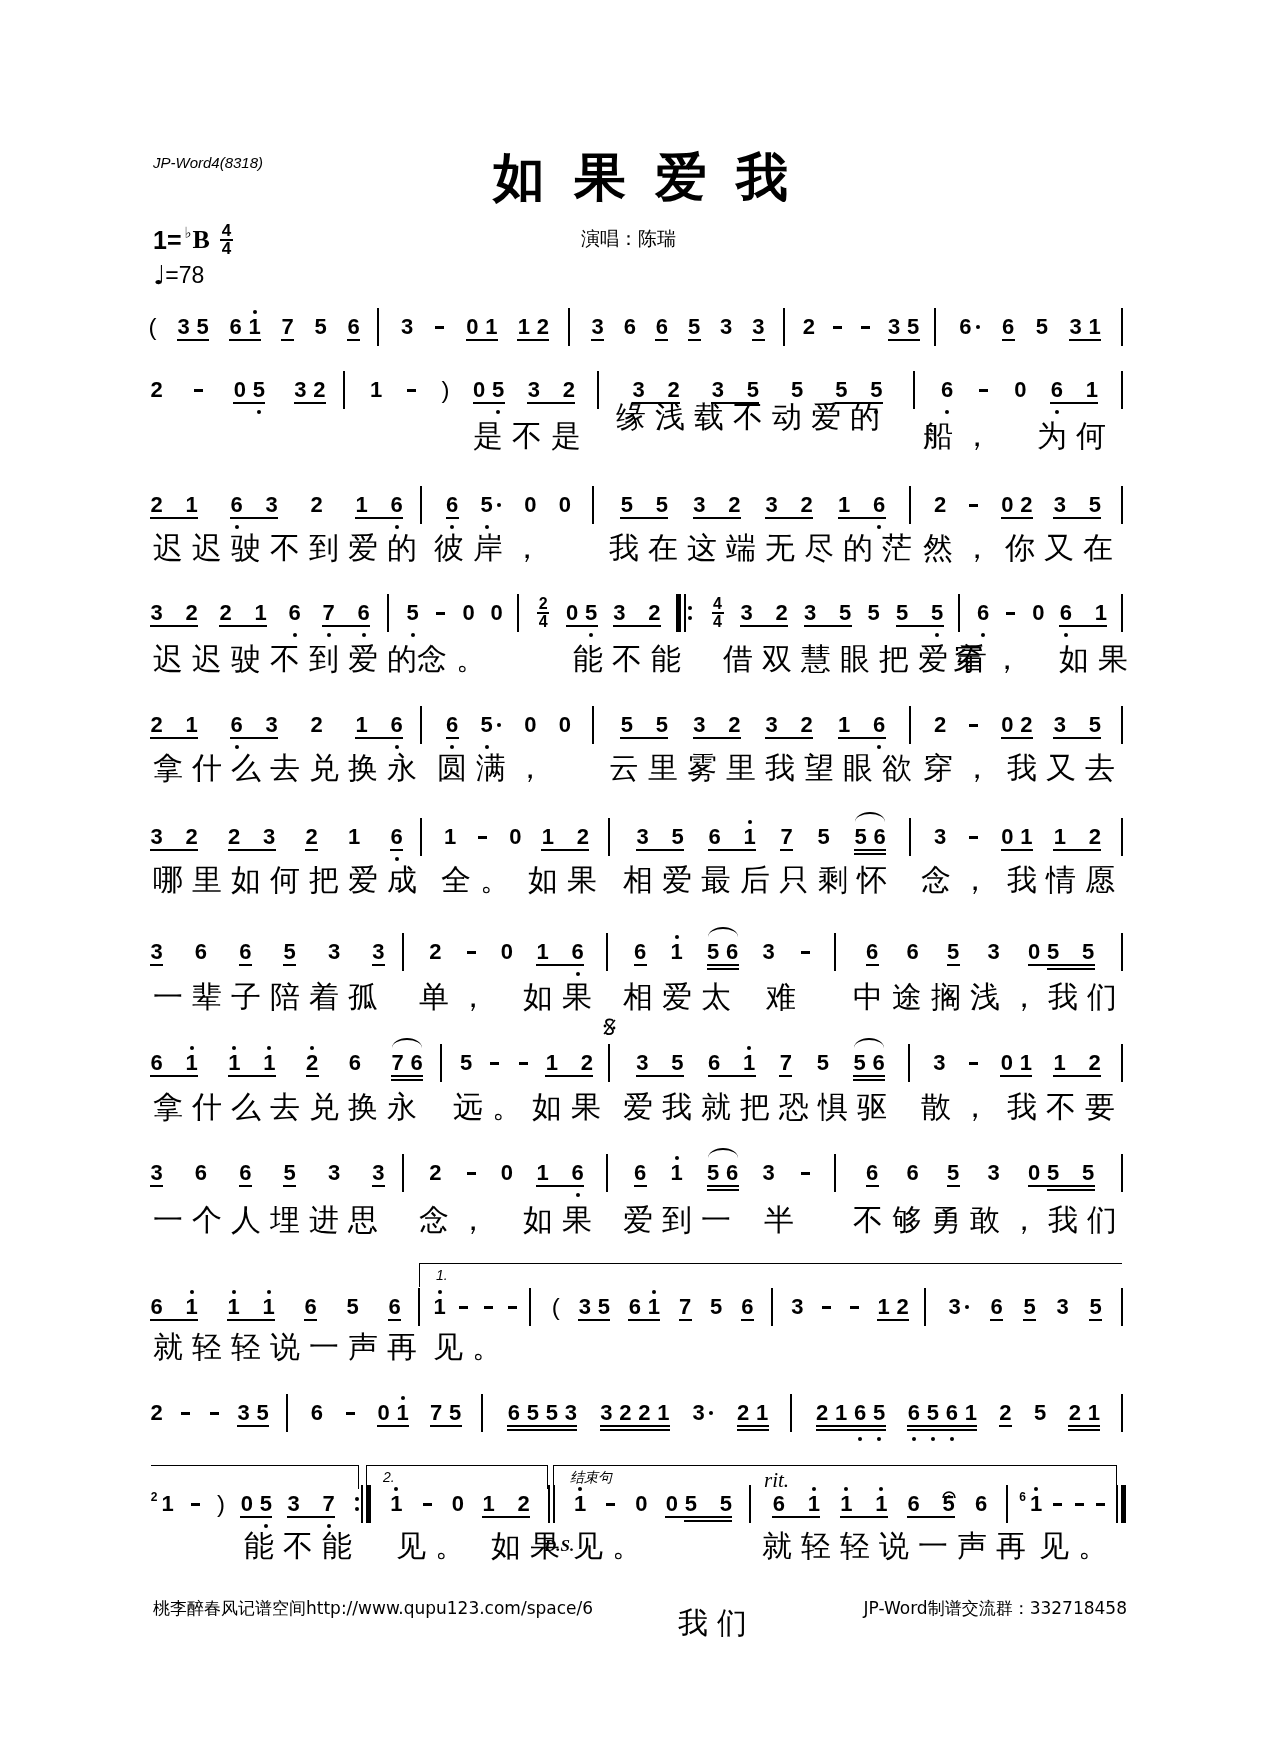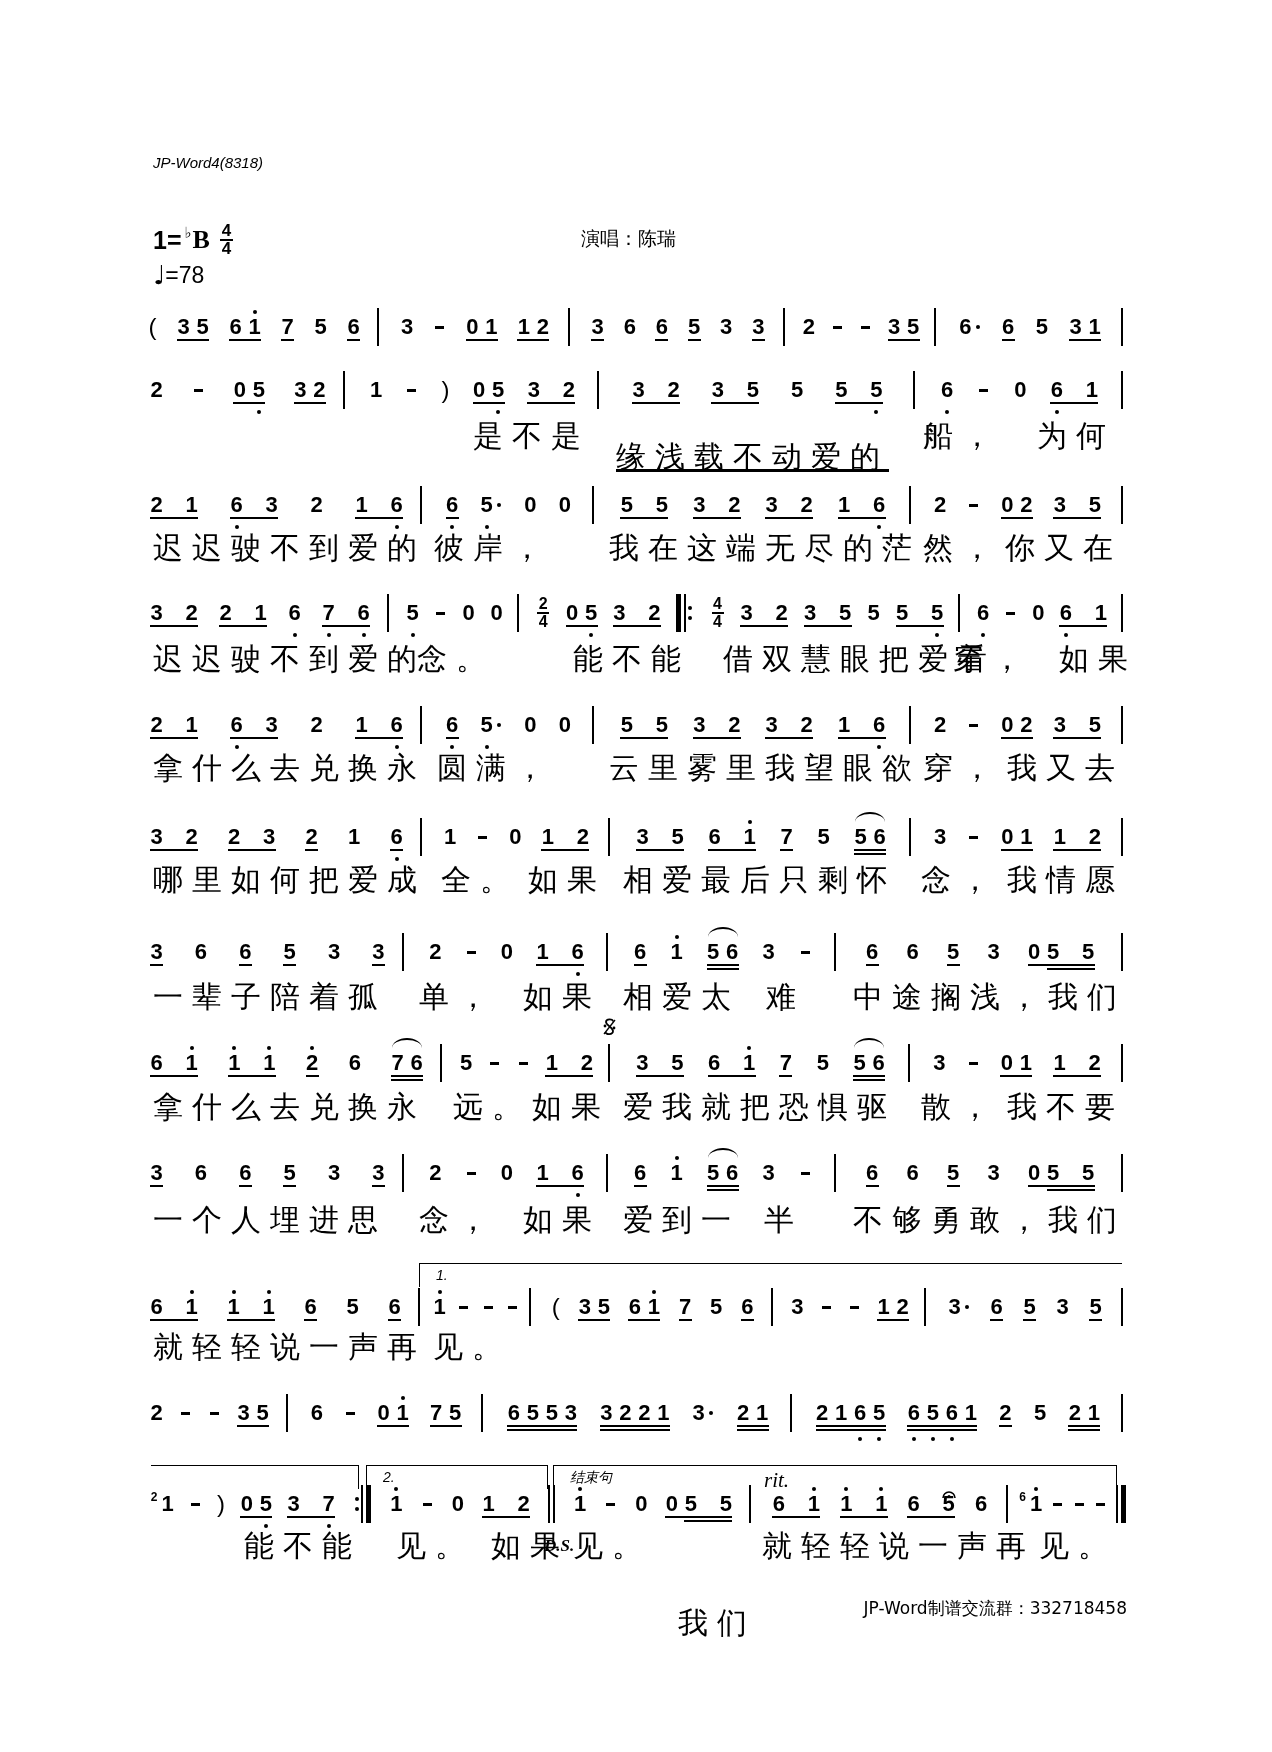--- a/index.html
+++ b/index.html
@@ -57,20 +57,21 @@
 .segno{left:603px;top:1017px;width:13px;height:20px;}
 .rit{left:764px;top:1468px;font-family:"Liberation Serif",serif;font-style:italic;font-size:21px;line-height:24px;}
 .footer-left{left:153px;top:1597px;font-size:17px;line-height:22px;font-family:"DejaVu Sans",sans-serif;white-space:nowrap;}
 .footer-right{right:145px;top:1597px;font-size:17px;line-height:22px;font-family:"DejaVu Sans",sans-serif;white-space:nowrap;}
 </style>
 </head>
 <body>
 
 <div class="page">
   <div class="abs hdr-tag">JP-Word4(8318)</div>
+  <div class="abs title">如果爱我</div>
 
   <div class="abs keyline">
     <span class="k1">1=</span>
     <span class="kacc">♭</span>
     <span class="knote">B</span>
     <span class="frac hfrac">
       <span>4</span>
       <span class="fl"></span>
       <span>4</span>
     </span>
@@ -329,21 +330,21 @@
               <span class="n" style="margin-left: 22px;">1</span>
               <span class="uline" style="top: 25px;"></span>
             </span>
           </span>
         </div>
         <span class="bar bar-single" style="left: 1121px;">
           <span class="bp-thin"></span>
         </span>
       </div>
       <span class="lyr" style="left: 473px; top: 419px;">是不是</span>
-      <span class="lyr" style="left: 616px; top: 440px; text-decoration: underline;">缘浅载不动爱的</span>
+      <span class="lyr" style="left: 616px; top: 400px;">缘浅载不动爱的</span>
       <span class="lyr" style="left: 923px; top: 419px;">船，</span>
       <span class="lyr" style="left: 1037px; top: 419px;">为何</span>
       <div class="row" style="top: 483px;">
         <div class="measure first" style="left: 150px; width: 271px;">
           <span class="cl">
             <span class="grp">
               <span class="n">2</span>
               <span class="n" style="margin-left: 22px;">1</span>
               <span class="uline" style="top: 25px;"></span>
             </span>
@@ -1664,14 +1665,15 @@
 
   <svg class="abs segno" viewBox="0 0 13 20">
     <path d="M10 4.5 C10 1.5 3 1.5 3 5 C3 8.5 10 10 10 14 C10 18 2.5 18 2.5 15" fill="none" stroke="#000" stroke-width="1.8"></path>
     <line x1="1" y1="17" x2="12" y2="3" stroke="#000" stroke-width="1.3"></line>
     <circle cx="2" cy="9" r="1.4" fill="#000"></circle>
     <circle cx="11" cy="11" r="1.4" fill="#000"></circle>
   </svg>
 
   <div class="abs rit">rit.</div>
 
+  <div class="abs footer-left">桃李醉春风记谱空间http://www.qupu123.com/space/6</div>
   <div class="abs footer-right">JP-Word制谱交流群：332718458</div>
 </div>
 
 </body></html>

